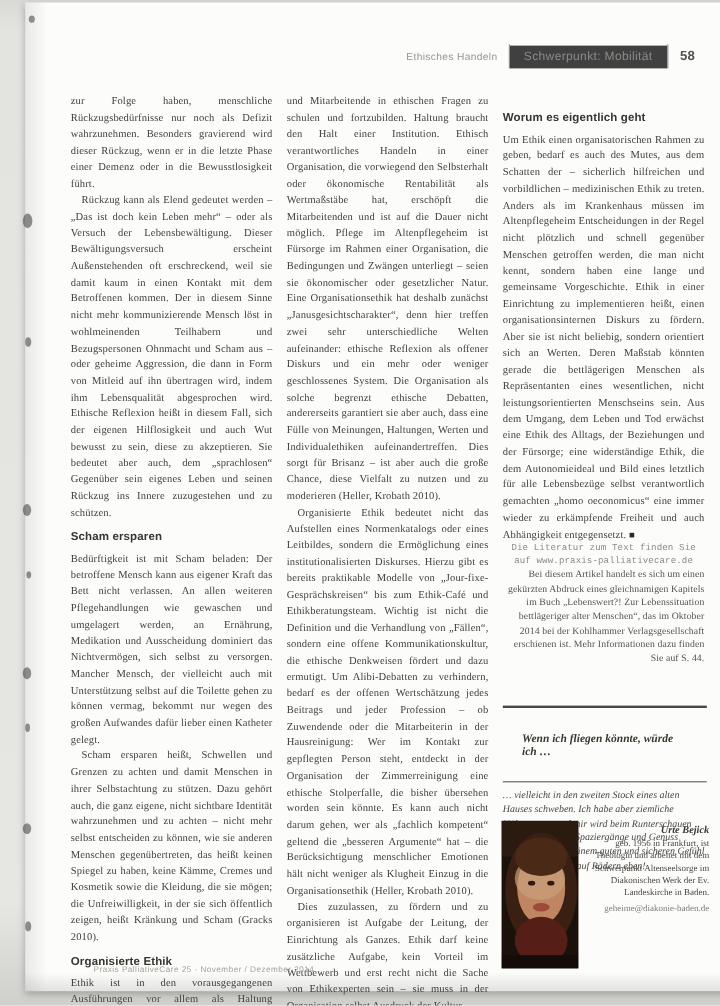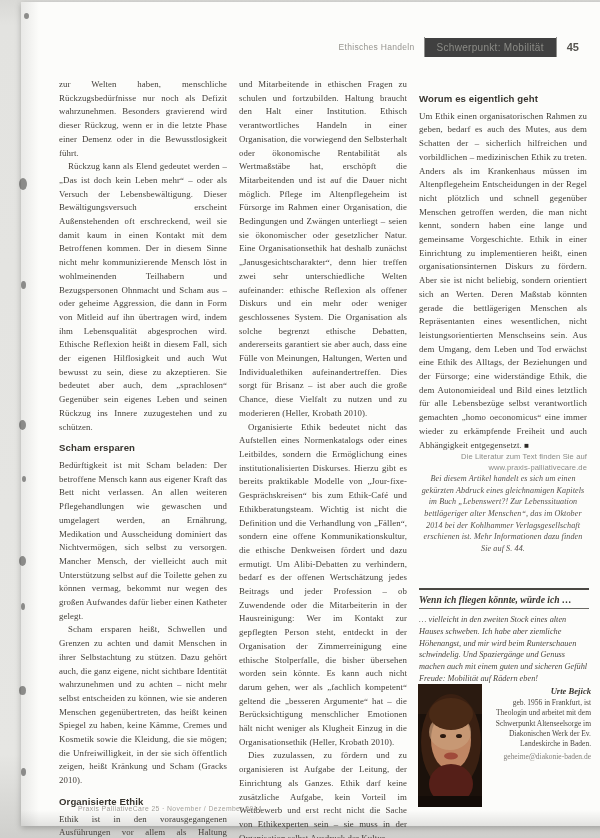--- a/index.html
+++ b/index.html
@@ -49,35 +49,35 @@
   .col h4{
     font-family:"Liberation Sans", sans-serif;
     font-size:9.6px;color:#38352f;margin:7px 0 4px 0;letter-spacing:.1px;
   }
   #col1{left:38px;top:76px;}
   #col2{left:218px;top:76px;}
   #col3{left:398px;top:83px;}
   .endmark{font-size:8px;color:#2c2a27;}
   
   .litnote{
-    margin-top:10px;font-family:Liberation Sans, sans-serif;
-    font-size:7.6px;line-height:10.5px;color:#8a8a86;text-align:right;
+    margin-top:10px;font-family:Liberation Mono, monospace;
+    font-size:7.6px;line-height:10.5px;color:#8a8a86;text-align:center;
   }
   .booknote{
-    margin-top:7px;font-style:italic;font-size:8.1px;line-height:11.6px;
-    color:#55514c;text-align:center;
+    margin-top:7px;font-size:8.1px;line-height:11.6px;
+    color:#55514c;text-align:right;
   }
   .quotebox{
     position:absolute;left:398px;top:586px;width:170px;
     filter:blur(.22px);
   }
   .quotebox .rule-top{height:2px;background:#4a4843;}
   .quotebox .q-title{
     font-style:italic;font-weight:bold;font-size:9.6px;color:#3a372f;
-    padding:4px 0 3px 0;margin:0;
+    padding:4px 0 3px 0;margin:16px;
   }
   .quotebox .rule-mid{height:1px;background:#6b6963;}
   .quotebox .q-text{
     font-style:italic;font-size:8.3px;line-height:11.8px;color:#4b4741;
     text-align:left;margin:5px 0 0 0;
   }
   
   .photo{
     position:absolute;left:397px;top:682px;width:64px;height:123px;
     background:#17100c;overflow:hidden;
@@ -105,25 +105,25 @@
 </head>
 <body>
 
 <div class="page">
 
   <div class="header">
     <span class="section">Ethisches Handeln</span>
     <span class="vbar"></span>
     <span class="topic">Schwerpunkt: Mobilität</span>
     <span class="vbar"></span>
-    <span class="pageno">45</span>
+    <span class="pageno">58</span>
   </div>
 
   <div class="col" id="col1">
-    <p>zur Welten haben, menschliche Rückzugsbedürfnisse nur noch als Defizit wahrzunehmen. Besonders gravierend wird dieser Rückzug, wenn er in die letzte Phase einer Demenz oder in die Bewusstlosigkeit führt.</p>
+    <p>zur Folge haben, menschliche Rückzugsbedürfnisse nur noch als Defizit wahrzunehmen. Besonders gravierend wird dieser Rückzug, wenn er in die letzte Phase einer Demenz oder in die Bewusstlosigkeit führt.</p>
     <p class="ind">Rückzug kann als Elend gedeutet werden – „Das ist doch kein Leben mehr“ – oder als Versuch der Lebensbewältigung. Dieser Bewältigungsversuch erscheint Außenstehenden oft erschreckend, weil sie damit kaum in einen Kontakt mit dem Betroffenen kommen. Der in diesem Sinne nicht mehr kommunizierende Mensch löst in wohlmeinenden Teilhabern und Bezugspersonen Ohnmacht und Scham aus – oder geheime Aggression, die dann in Form von Mitleid auf ihn übertragen wird, indem ihm Lebensqualität abgesprochen wird. Ethische Reflexion heißt in diesem Fall, sich der eigenen Hilflosigkeit und auch Wut bewusst zu sein, diese zu akzeptieren. Sie bedeutet aber auch, dem „sprachlosen“ Gegenüber sein eigenes Leben und seinen Rückzug ins Innere zuzugestehen und zu schützen.</p>
     <h4>Scham ersparen</h4>
     <p>Bedürftigkeit ist mit Scham beladen: Der betroffene Mensch kann aus eigener Kraft das Bett nicht verlassen. An allen weiteren Pflegehandlungen wie gewaschen und umgelagert werden, an Ernährung, Medikation und Ausscheidung dominiert das Nichtvermögen, sich selbst zu versorgen. Mancher Mensch, der vielleicht auch mit Unterstützung selbst auf die Toilette gehen zu können vermag, bekommt nur wegen des großen Aufwandes dafür lieber einen Katheter gelegt.</p>
     <p class="ind">Scham ersparen heißt, Schwellen und Grenzen zu achten und damit Menschen in ihrer Selbstachtung zu stützen. Dazu gehört auch, die ganz eigene, nicht sichtbare Identität wahrzunehmen und zu achten – nicht mehr selbst entscheiden zu können, wie sie anderen Menschen gegenübertreten, das heißt keinen Spiegel zu haben, keine Kämme, Cremes und Kosmetik sowie die Kleidung, die sie mögen; die Unfreiwilligkeit, in der sie sich öffentlich zeigen, heißt Kränkung und Scham (Gracks 2010).</p>
     <h4>Organisierte Ethik</h4>
     <p>Ethik ist in den vorausgegangenen Ausführungen vor allem als Haltung interpretiert worden. Ethisches Handeln in einer Institution kann aber nicht allein die Summe von individuellen Haltungen sein. Es genügt auch nicht, Leitbilder zu formulieren</p>
   </div>
 
   <div class="col" id="col2">
     <p>und Mitarbeitende in ethischen Fragen zu schulen und fortzubilden. Haltung braucht den Halt einer Institution. Ethisch verantwortliches Handeln in einer Organisation, die vorwiegend den Selbsterhalt oder ökonomische Rentabilität als Wertmaßstäbe hat, erschöpft die Mitarbeitenden und ist auf die Dauer nicht möglich. Pflege im Altenpflegeheim ist Fürsorge im Rahmen einer Organisation, die Bedingungen und Zwängen unterliegt – seien sie ökonomischer oder gesetzlicher Natur. Eine Organisationsethik hat deshalb zunächst „Janusgesichtscharakter“, denn hier treffen zwei sehr unterschiedliche Welten aufeinander: ethische Reflexion als offener Diskurs und ein mehr oder weniger geschlossenes System. Die Organisation als solche begrenzt ethische Debatten, andererseits garantiert sie aber auch, dass eine Fülle von Meinungen, Haltungen, Werten und Individualethiken aufeinandertreffen. Dies sorgt für Brisanz – ist aber auch die große Chance, diese Vielfalt zu nutzen und zu moderieren (Heller, Krobath 2010).</p>

